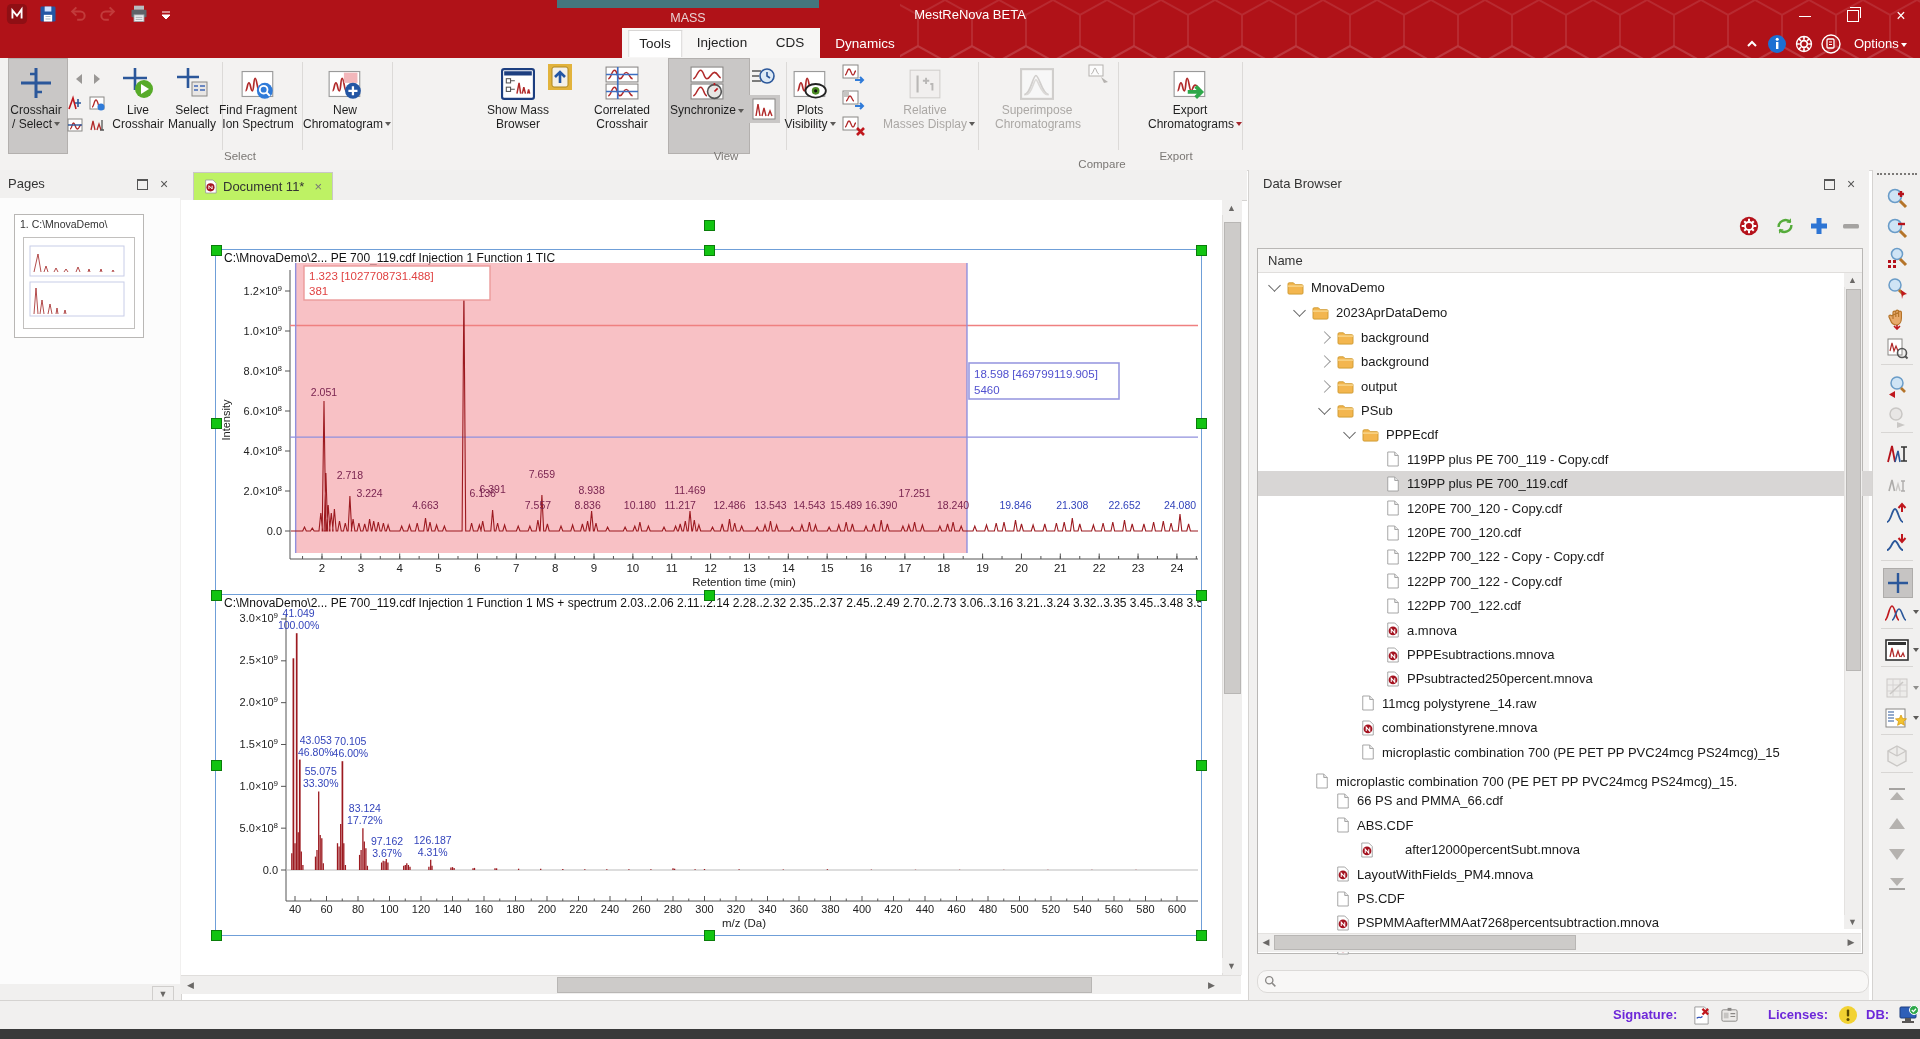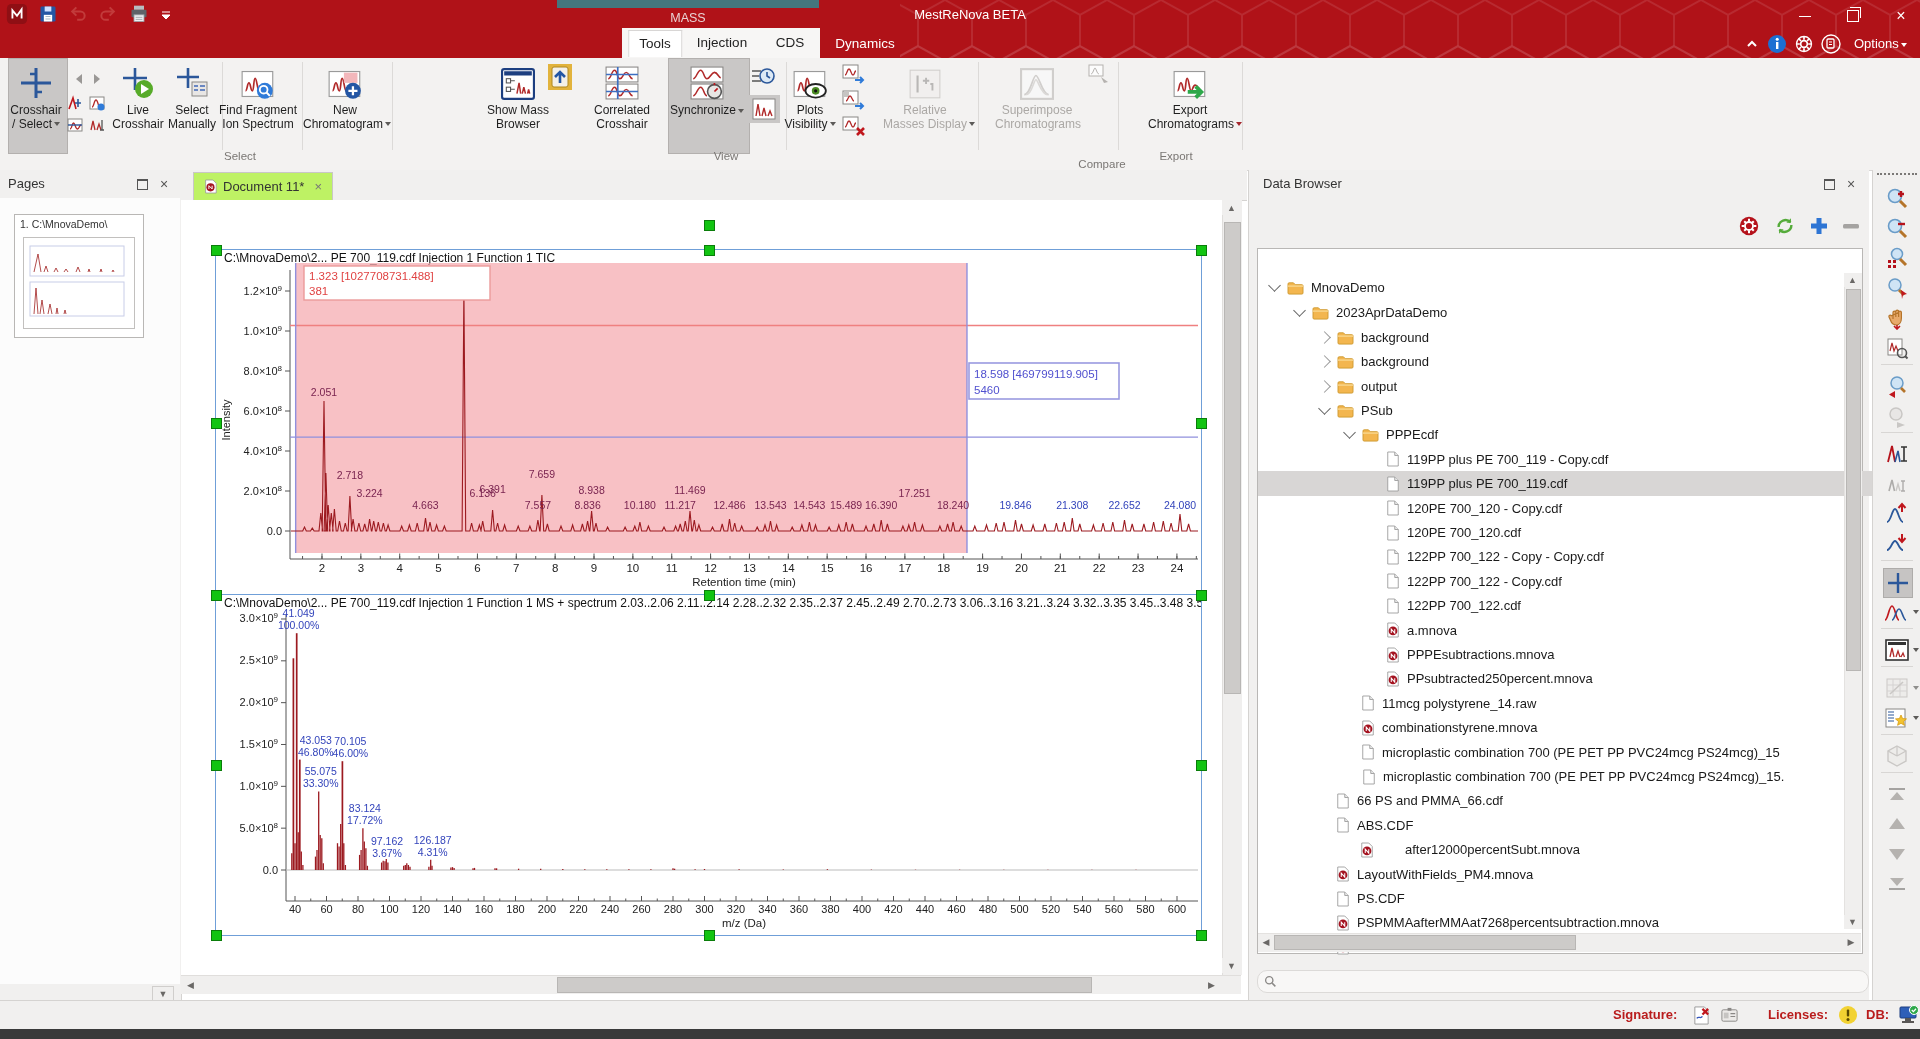--- a/index.html
+++ b/index.html
@@ -58,21 +58,21 @@
   #db-search{position:absolute;left:8px;top:800px;width:604px;height:21px;background:#f8f7f6;border:1px solid #dcdad8;border-radius:10px;display:flex;align-items:center;padding-left:6px;box-s
 
 izing:border-box;}
   
   #rail{left:1872px;top:170px;width:48px;height:830px;background:#f1f0ef;border-left:1px solid #d5d3d1;}
   .rail-ic{position:absolute;left:10px;width:28px;height:28px;display:flex;align-items:center;justify-content:center;}
   .rail-ic.pressed{background:#c6c4c3;border:1px solid #aeacaa;}
   .rail-sep{position:absolute;left:8px;width:32px;height:1px;background:#d8d6d4;}
   
   #statusbar{left:0;top:1000px;width:1920px;height:29px;background:#f1f0ef;border-top:1px solid #d5d3d1;}
-  .sb-lbl{top:6px;font-weight:bold;font-size:13px;color:#b91c1c;text-align:center;}
+  .sb-lbl{top:6px;font-weight:bold;font-size:13px;color:#6d28d9;text-align:center;}
   #taskbar{left:0;top:1029px;width:1920px;height:10px;background:#3a3a3a;}
   svg{display:block;}
   text{font-family:"Liberation Sans",sans-serif;}
 </style>
 </head>
 <body>
 
 <div id="app">
 
   <div id="titlebar" class="abs">
@@ -872,20 +872,21 @@
   <div class="sthumb abs" style="left:557px;top:977px;width:533px;height:14px;"></div>
 
   <div id="db-panel" class="abs">
     <div class="abs panel-hdr" style="left:14px;top:6px;">Data Browser</div>
     <div class="hdr-btn abs" style="left:572px;">
         <div style="width:9px;height:8px;border:1.2px solid #555;border-top-width:2.5px;"></div>
       </div>
     <div class="hdr-btn abs" style="left:594px;font-size:14px;">×</div>
     <div id="db-toolbar"></div>
     <div id="db-tree">
+      <div id="db-name-hdr">Name</div>
       <div id="db-rows">
           <div class="tree-row" style="top: 26px; padding-left: 12px;">
             <span class="chev open"></span>
             <span style="margin-right: 7px; display: flex;">
               <svg width="17" height="15" viewBox="0 0 18 16">
                 <path d="M1 4.2A1.2 1.2 0 0 1 2.2 3h4.6l2 2h7A1.2 1.2 0 0 1 17 6.2v7.6a1.2 1.2 0 0 1-1.2 1.2H2.2A1.2 1.2 0 0 1 1 13.8z" fill="#f3b64f" stroke="#cf9a30"></path>
                 <path d="M1 6.5h16" stroke="#f8d58a" stroke-width="1.6"></path>
               </svg>
             </span>
             <span>MnovaDemo</span>
@@ -1077,21 +1078,21 @@
           <div class="tree-row" style="top: 490.6px; padding-left: 87px;">
             <span style="display: inline-block; width: 16px;"></span>
             <span style="margin-right: 7px; display: flex;">
               <svg width="14" height="16" viewBox="0 0 16 18">
                 <path d="M2 1h8l4 4v12H2z" fill="#fff" stroke="#9a9a9a"></path>
                 <path d="M10 1v4h4" fill="#e8e8e8" stroke="#9a9a9a"></path>
               </svg>
             </span>
             <span>microplastic combination 700 (PE PET PP PVC24mcg PS24mcg)_15</span>
           </div>
-          <div class="tree-row" style="top: 515px; padding-left: 88px;">
+          <div class="tree-row" style="top: 515px; padding-left: 41px; align-items: flex-end;">
             <span style="display: inline-block; width: 16px;"></span>
             <span style="margin-right: 7px; display: flex;">
               <svg width="14" height="16" viewBox="0 0 16 18">
                 <path d="M2 1h8l4 4v12H2z" fill="#fff" stroke="#9a9a9a"></path>
                 <path d="M10 1v4h4" fill="#e8e8e8" stroke="#9a9a9a"></path>
               </svg>
             </span>
             <span>microplastic combination 700 (PE PET PP PVC24mcg PS24mcg)_15.</span>
           </div>
           <div class="tree-row" style="top: 539.4px; padding-left: 62px;">

